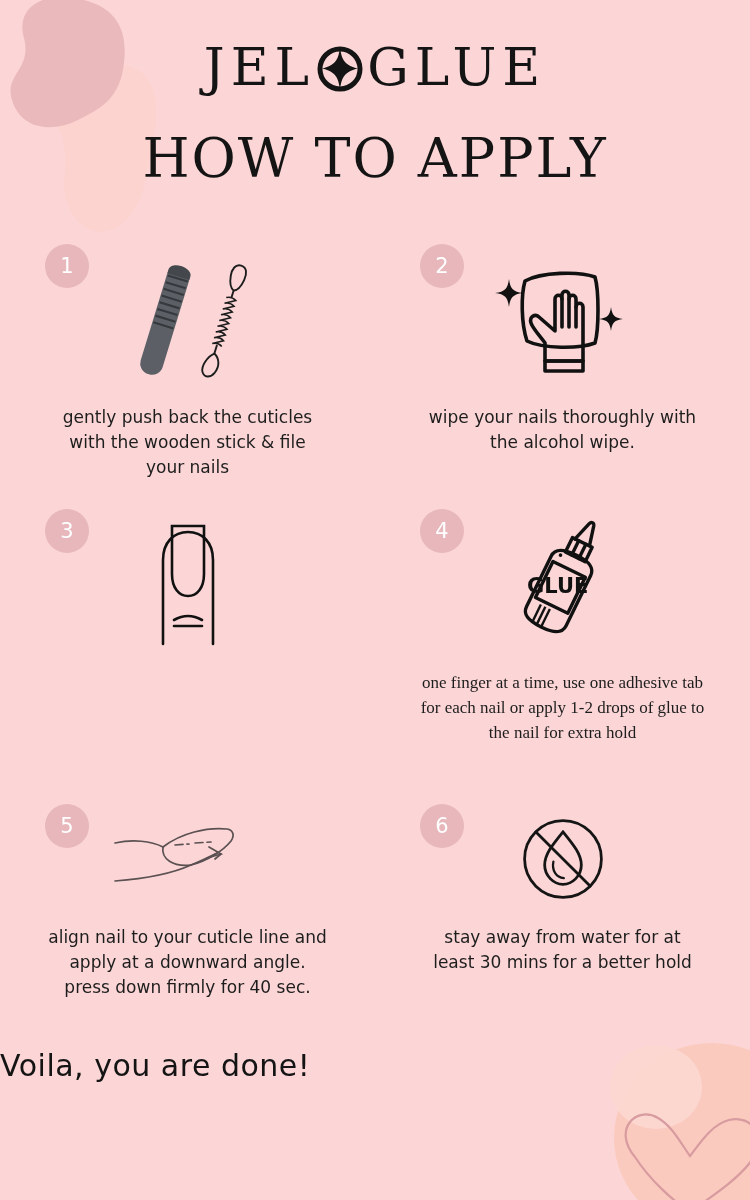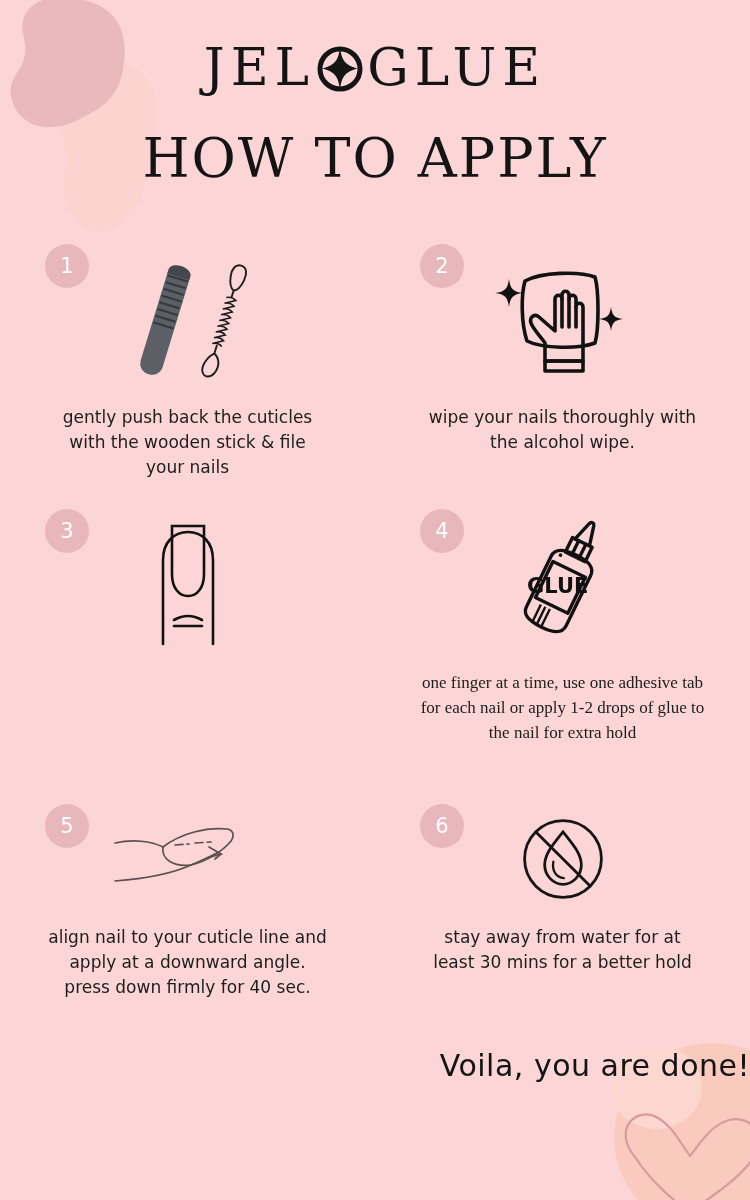--- a/index.html
+++ b/index.html
@@ -115,21 +115,21 @@
     color: #1d1d1d;
     padding: 0 18px;
     margin-top: 18px;
   }
   .step-text-wide { padding: 0 8px; font-family: Liberation Serif, serif; }
 
   
   .footer {
     position: relative;
     z-index: 2;
-    text-align: right;
+    text-align: left;
     margin-top: 12px;
   }
   .footer-text {
     font-size: 30px;
     color: #141414;
     letter-spacing: 0.5px;
   }
 </style>
 </head>
 <body>

